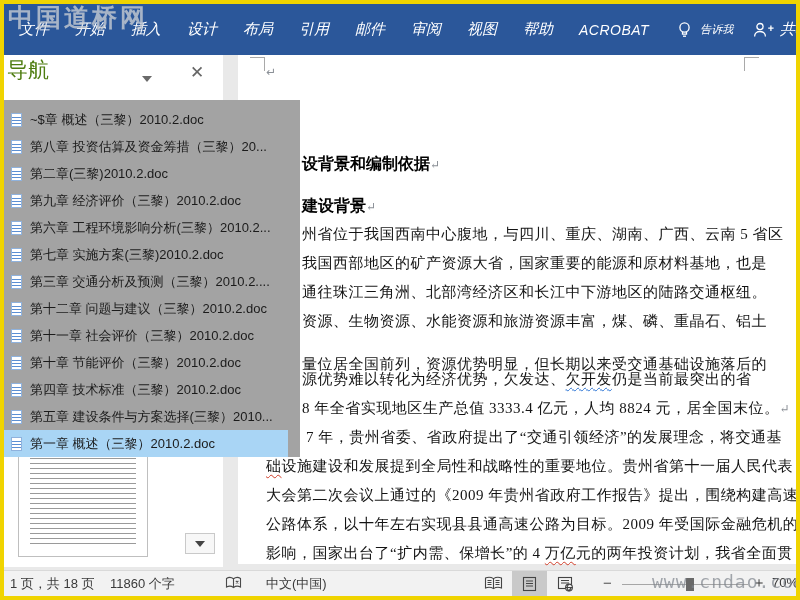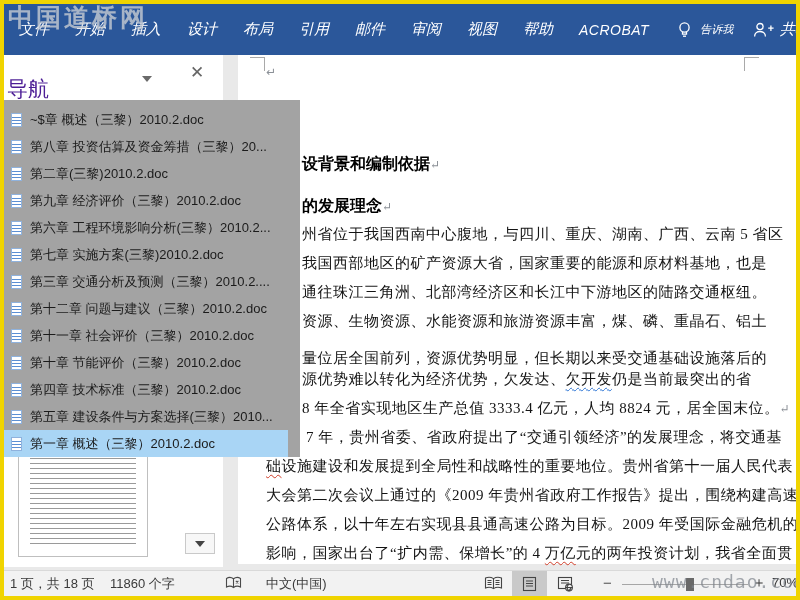--- a/index.html
+++ b/index.html
@@ -30,21 +30,21 @@
   .doc-title { position:absolute; left:548px; top:33px; font-family:"Liberation Serif","DejaVu Serif",serif;
     font-size:18px; font-weight:bold; color:#000; letter-spacing:1px; white-space:nowrap; }
   .doc-h { position:absolute; font-family:"Liberation Serif","DejaVu Serif",serif;
     font-size:16px; font-weight:bold; color:#000; white-space:nowrap; }
   .doc-line { position:absolute; font-family:"Liberation Serif","DejaVu Serif",serif;
     font-size:15px; color:#141414; letter-spacing:.5px; white-space:nowrap; }
   .sq-blue { text-decoration:underline wavy #2e75d4 1px; text-underline-offset:3px; }
   .sq-red  { text-decoration:underline wavy #d03c28 1px; text-underline-offset:3px; }
   
   .navpane { position:absolute; left:0; top:0; width:219px; height:512px; background:#fff; }
-  .nav-title { position:absolute; left:3px; top:20px; font-size:21px; color:#4c1d95; }
+  .nav-title { position:absolute; left:3px; top:1px; font-size:21px; color:#4d7c0f; }
   .nav-caret { position:absolute; left:138px; top:21px; width:0; height:0;
     border-left:5px solid transparent; border-right:5px solid transparent; border-top:6px solid #6a6a6a; cursor:pointer; }
   .nav-close { position:absolute; left:186px; top:7px; font-size:17px; color:#666; cursor:pointer; }
   .navlist { position:absolute; left:0; top:45px; width:296px; background:#a3a3a3; padding-top:6px; }
   .nav-item { display:flex; align-items:center; gap:8px; height:27px; padding-left:7px;
     font-size:13px; color:#1b1b1b; white-space:nowrap; cursor:pointer; }
   .nav-item.selected { background:#a9d5f5; width:284px; }
   .docicon { width:11px; height:14px; flex:0 0 11px; border:1px solid #8fb2dd; background:
     linear-gradient(#fff 0 3px, #5b8fd4 3px 4px, #fff 4px 6px, #5b8fd4 6px 7px, #fff 7px 9px, #5b8fd4 9px 10px, #fff 10px); }
   .thumb { position:absolute; left:14px; top:390px; width:130px; height:112px; background:#fff;
@@ -104,27 +104,27 @@
   </div>
 
   <div class="content">
 
     <div class="page"></div>
     <div class="cropmark cm-tl"></div>
     <div class="cropmark cm-tr"></div>
     <span class="pilcrow" style="position:absolute; left:262px; top:10px;">↵</span>
 
     <div class="doc-h" style="left:298px; top:99px;"><span>设背景和编制依据</span><span class="pilcrow">↵</span></div>
-    <div class="doc-h" style="left:298px; top:141px;"><span>的发展理念</span><span class="pilcrow">↵</span></div>
+    <div class="doc-h" style="left:298px; top:141px;"><span>建设背景</span><span class="pilcrow">↵</span></div>
 
     <div class="doc-line" style="left:298px; top:170px;">州省位于我国西南中心腹地，与四川、重庆、湖南、广西、云南 5 省区</div>
     <div class="doc-line" style="left:298px; top:199px;">我国西部地区的矿产资源大省，国家重要的能源和原材料基地，也是</div>
     <div class="doc-line" style="left:298px; top:228px;">通往珠江三角洲、北部湾经济区和长江中下游地区的陆路交通枢纽。</div>
     <div class="doc-line" style="left:298px; top:257px;">资源、生物资源、水能资源和旅游资源丰富，煤、磷、重晶石、铝土</div>
-    <div class="doc-line" style="left:298px; top:294px;">量位居全国前列，资源优势明显，但长期以来受交通基础设施落后的</div>
+    <div class="doc-line" style="left:298px; top:300px;">量位居全国前列，资源优势明显，但长期以来受交通基础设施落后的</div>
     <div class="doc-line" style="left:298px; top:315px;"><span>源优势难以转化为经济优势，欠发达、</span><span class="sq-blue">欠开发</span><span>仍是当前最突出的省</span></div>
     <div class="doc-line" style="left:298px; top:344px;"><span>8 年全省实现地区生产总值 3333.4 亿元，人均 8824 元，居全国末位。</span><span class="pilcrow">↵</span></div>
     <div class="doc-line" style="left:302px; top:373px;">7 年，贵州省委、省政府提出了“交通引领经济”的发展理念，将交通基</div>
     <div class="doc-line" style="left:262px; top:402px;"><span class="sq-red">础</span><span>设施建设和发展提到全局性和战略性的重要地位。贵州省第十一届人民代表</span></div>
     <div class="doc-line" style="left:262px; top:431px;">大会第二次会议上通过的《2009 年贵州省政府工作报告》提出，围绕构建高速</div>
     <div class="doc-line" style="left:262px; top:460px;">公路体系，以十年左右实现县县通高速公路为目标。2009 年受国际金融危机的</div>
     <div class="doc-line" style="left:262px; top:489px;"><span>影响，国家出台了“扩内需、保增长”的 4 </span><span class="sq-red">万亿</span><span>元的两年投资计划，我省全面贯</span></div>
 
     <div class="navpane">
       <div class="nav-title">导航</div>

